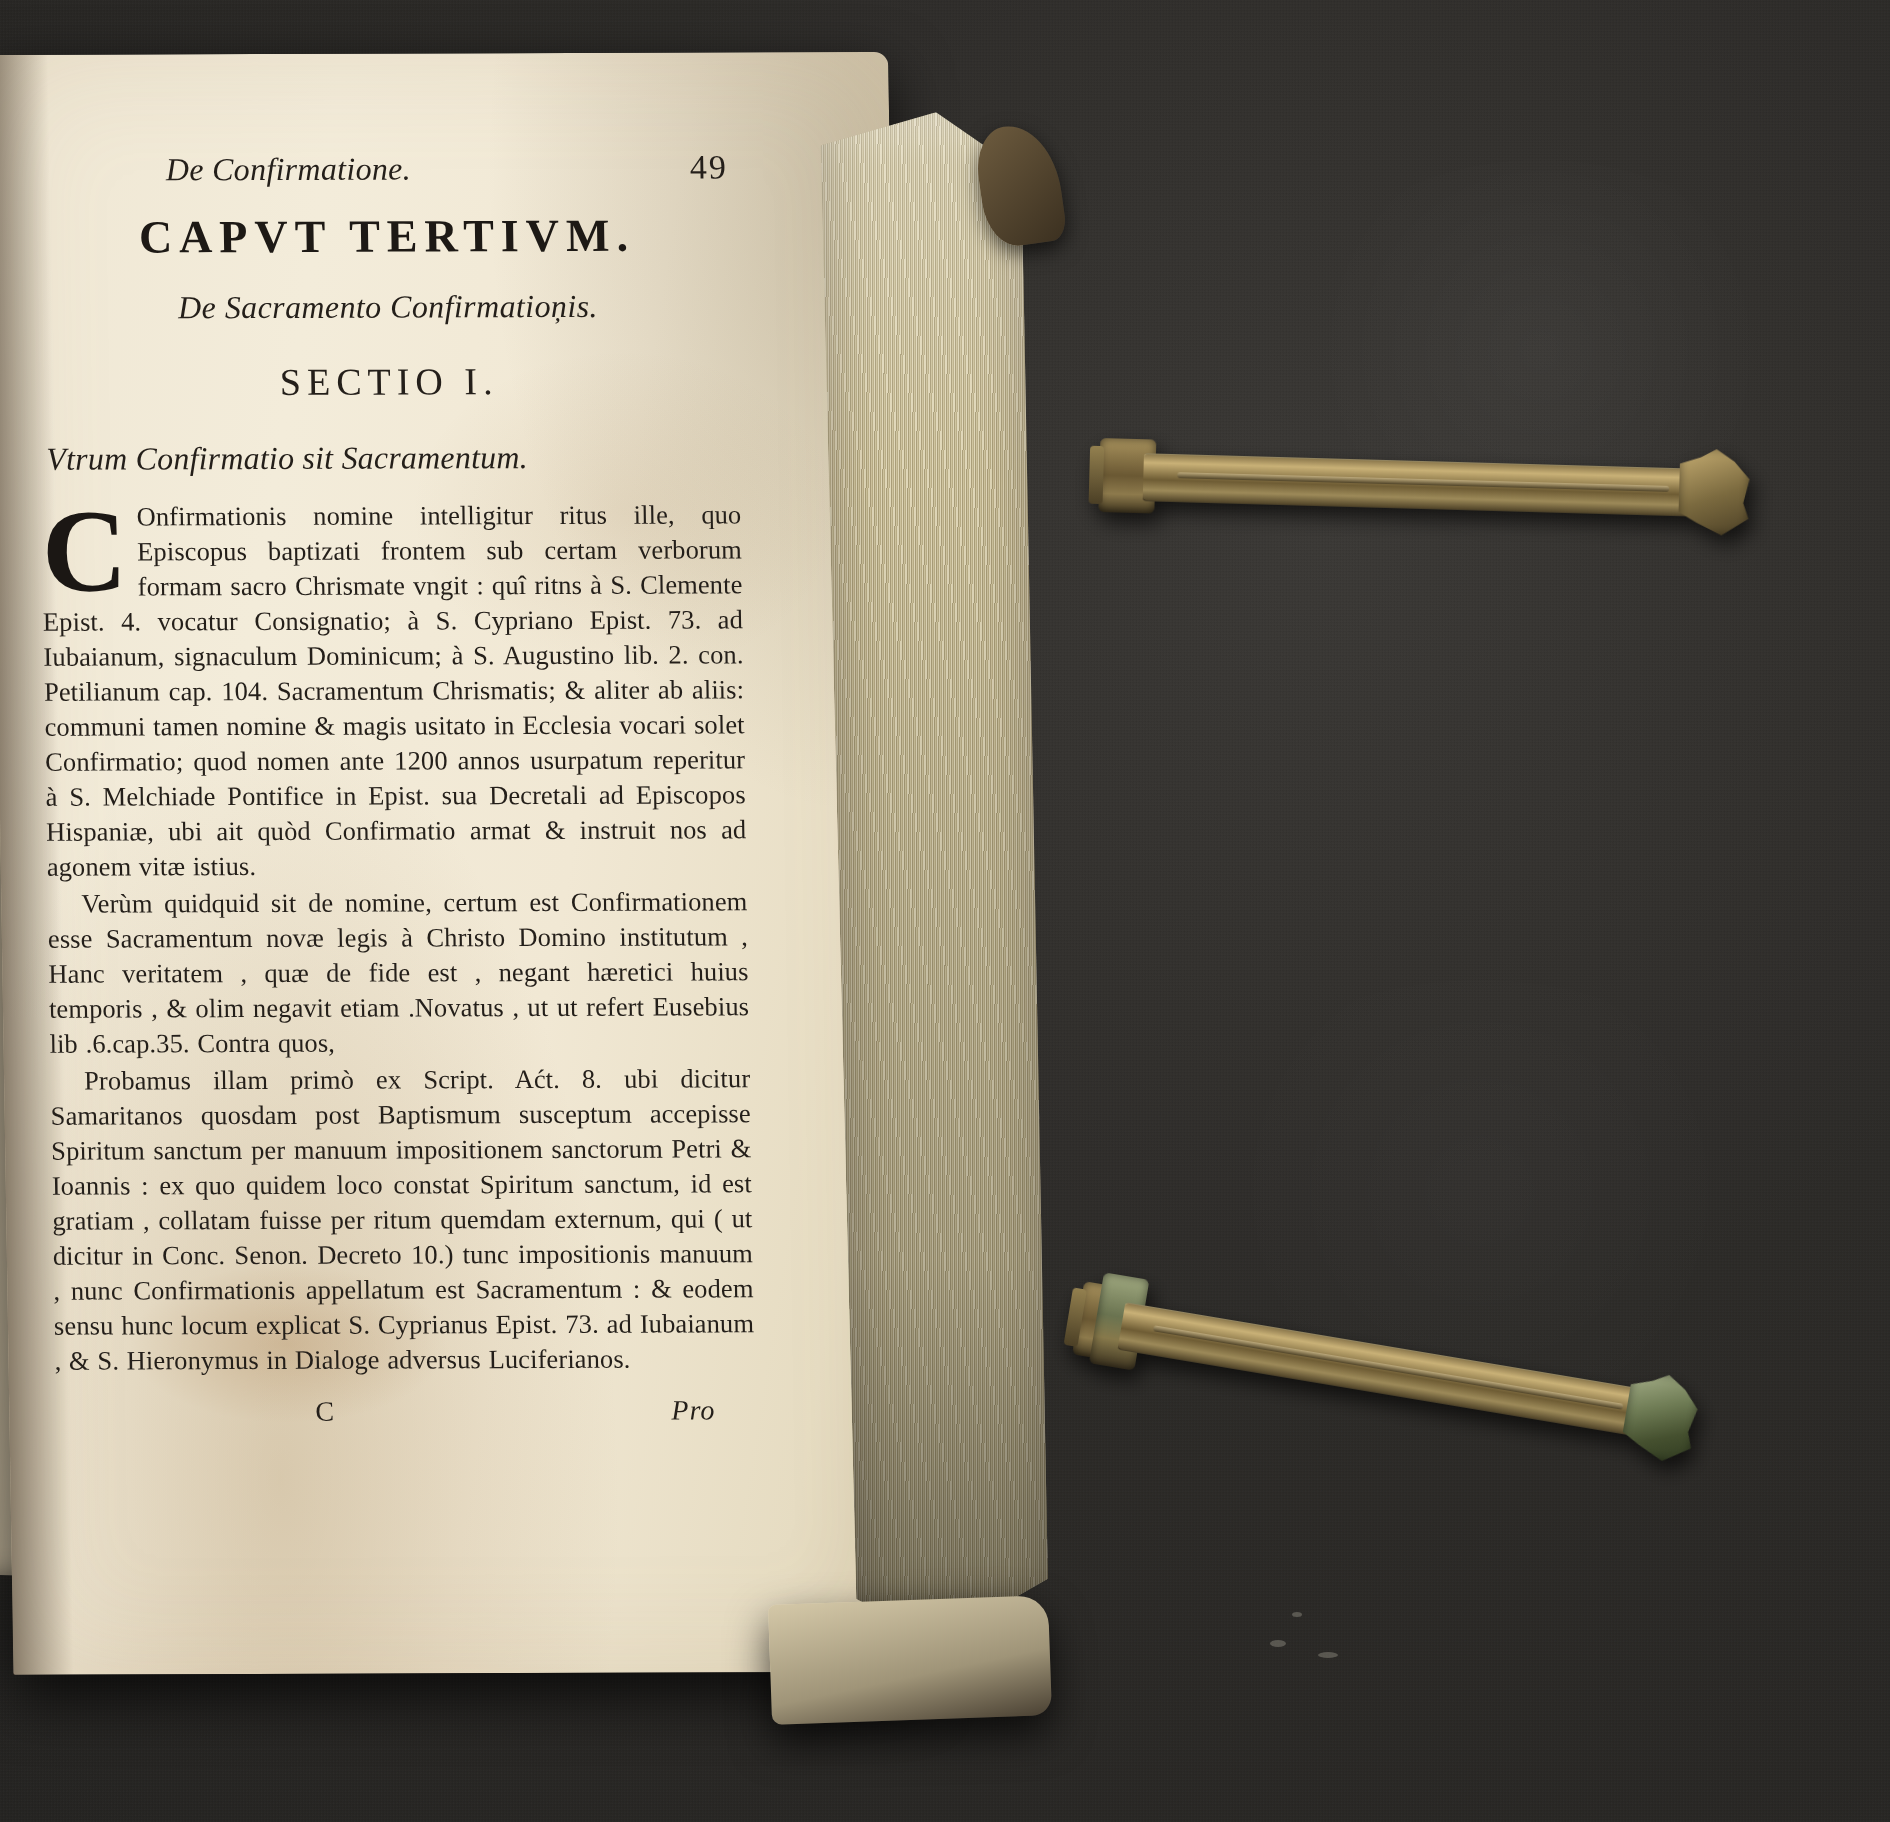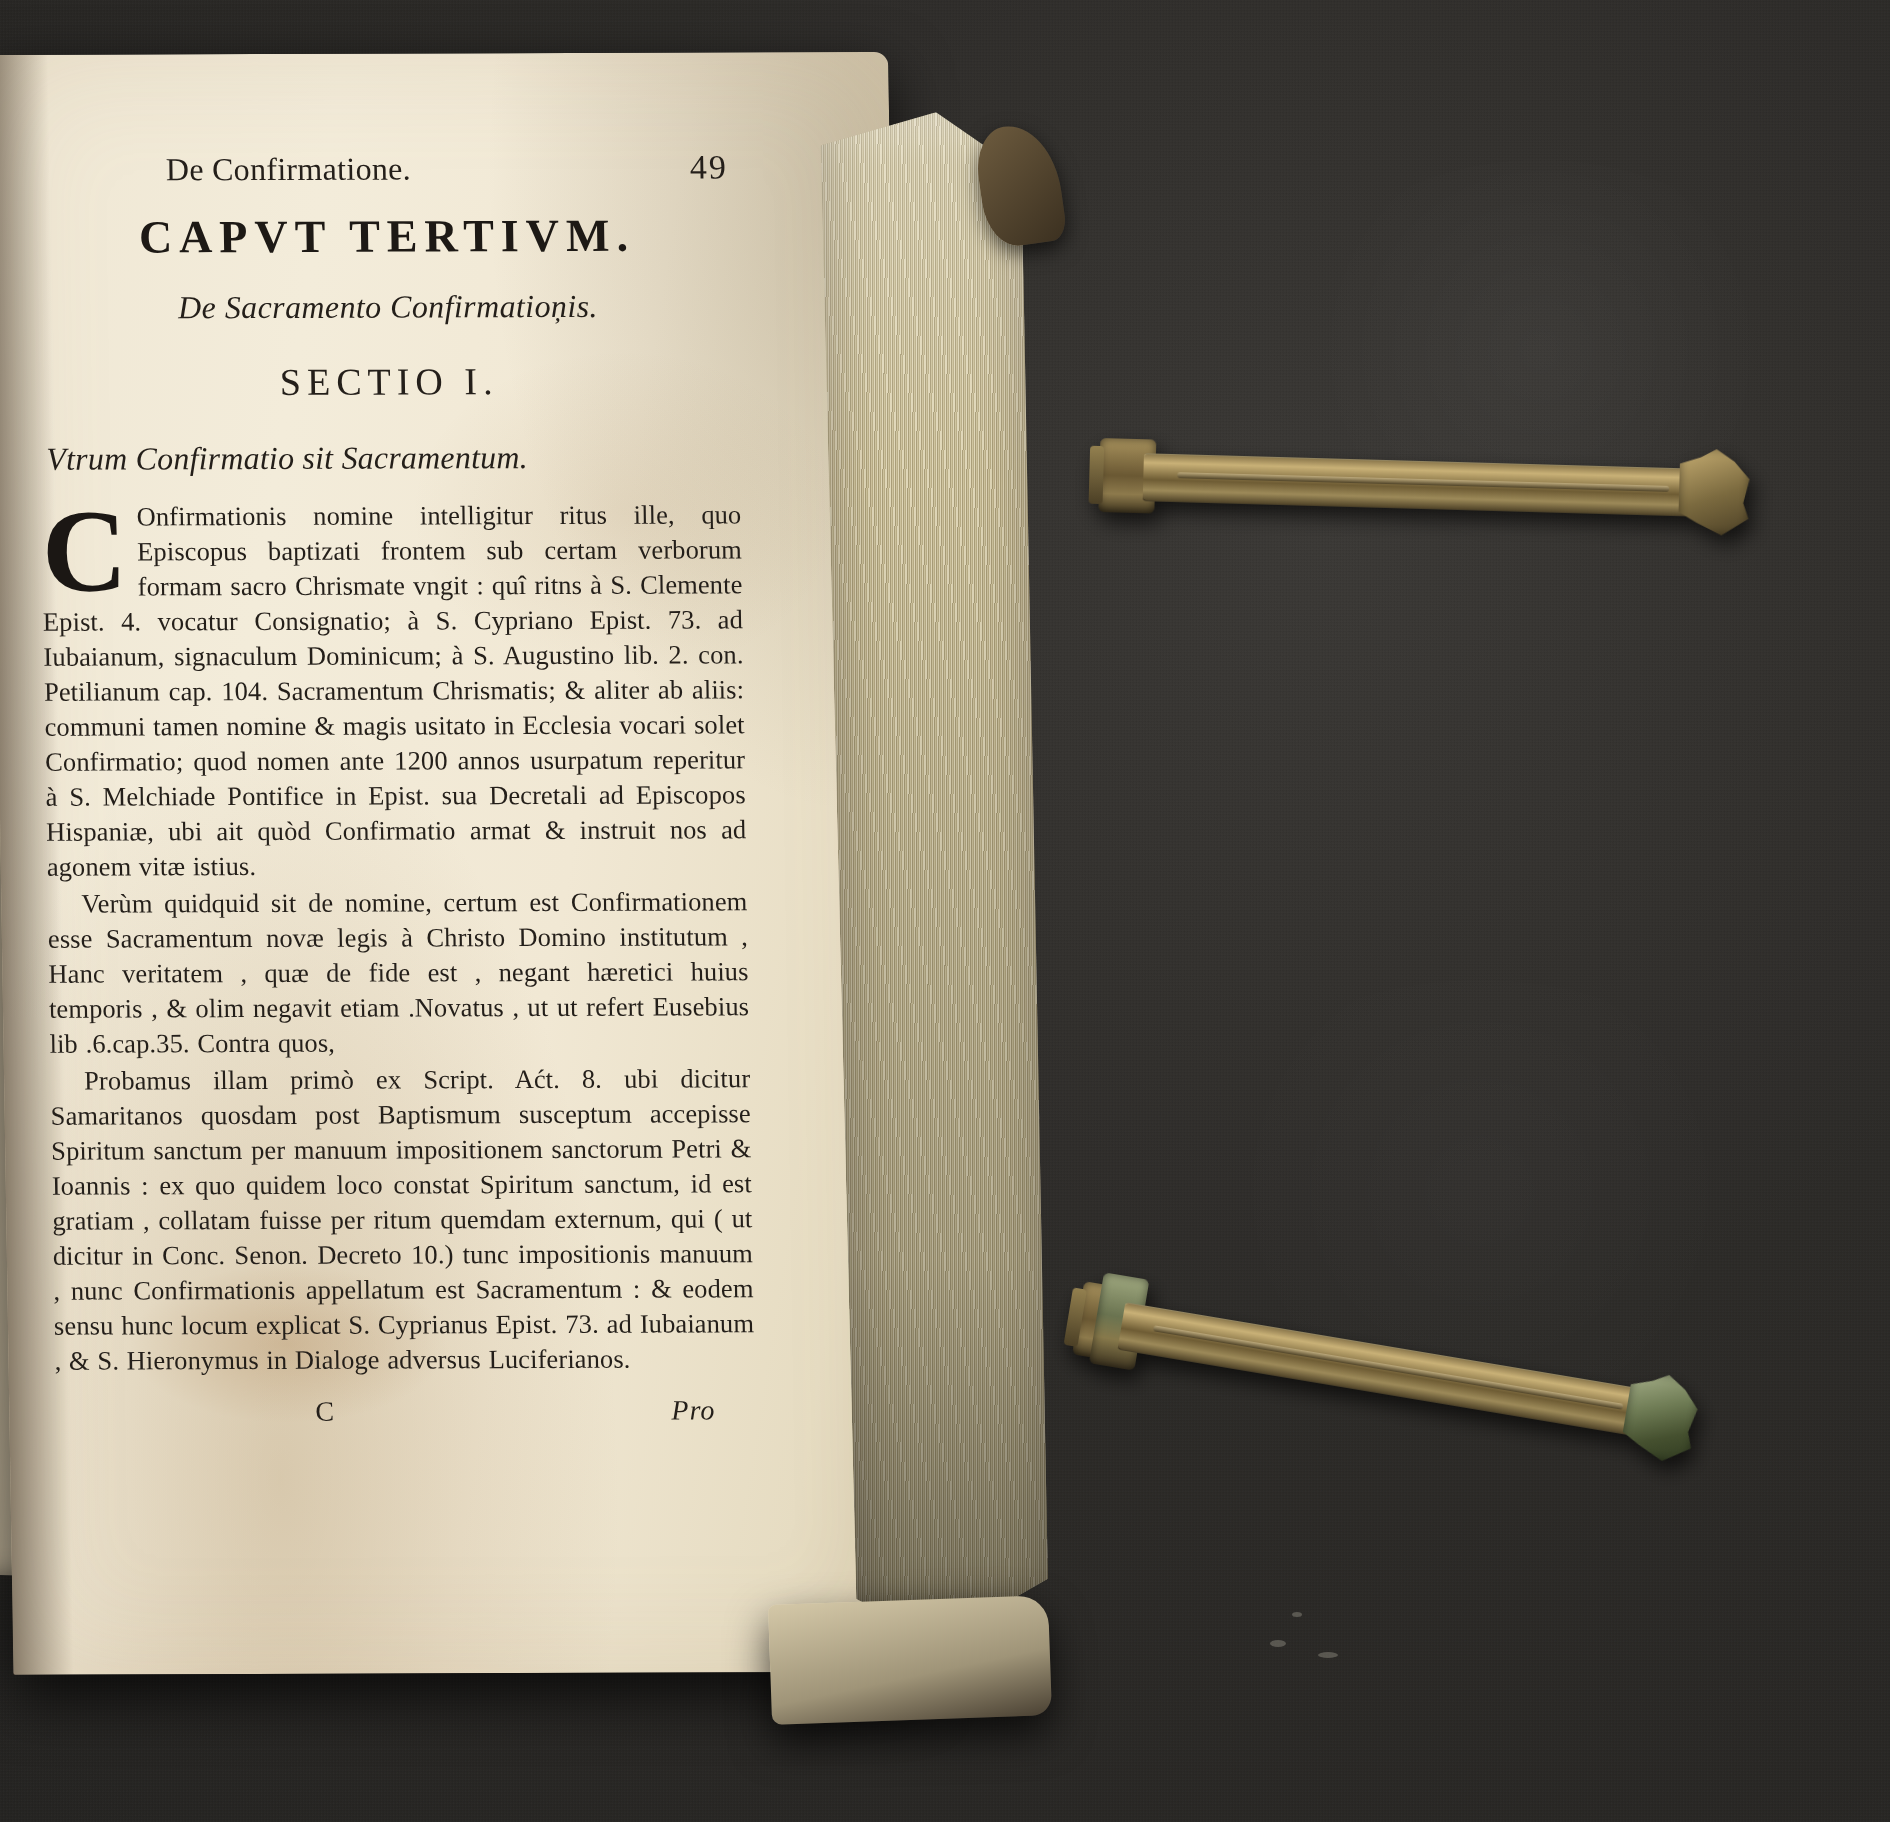--- a/index.html
+++ b/index.html
@@ -124,20 +124,21 @@
     color: #241f1a;
   }
   .running-head {
     display: flex;
     justify-content: space-between;
     align-items: baseline;
     padding: 0 8px 0 130px;
     margin-bottom: 22px;
   }
   .rh-title {
+    font-style: italic;
     font-size: 32px;
     letter-spacing: 0.3px;
     font-family: "Liberation Serif", serif;
   }
   .rh-folio {
     font-size: 34px;
     letter-spacing: 2px;
     margin-left: 24px;
   }
   .chapter-title {

